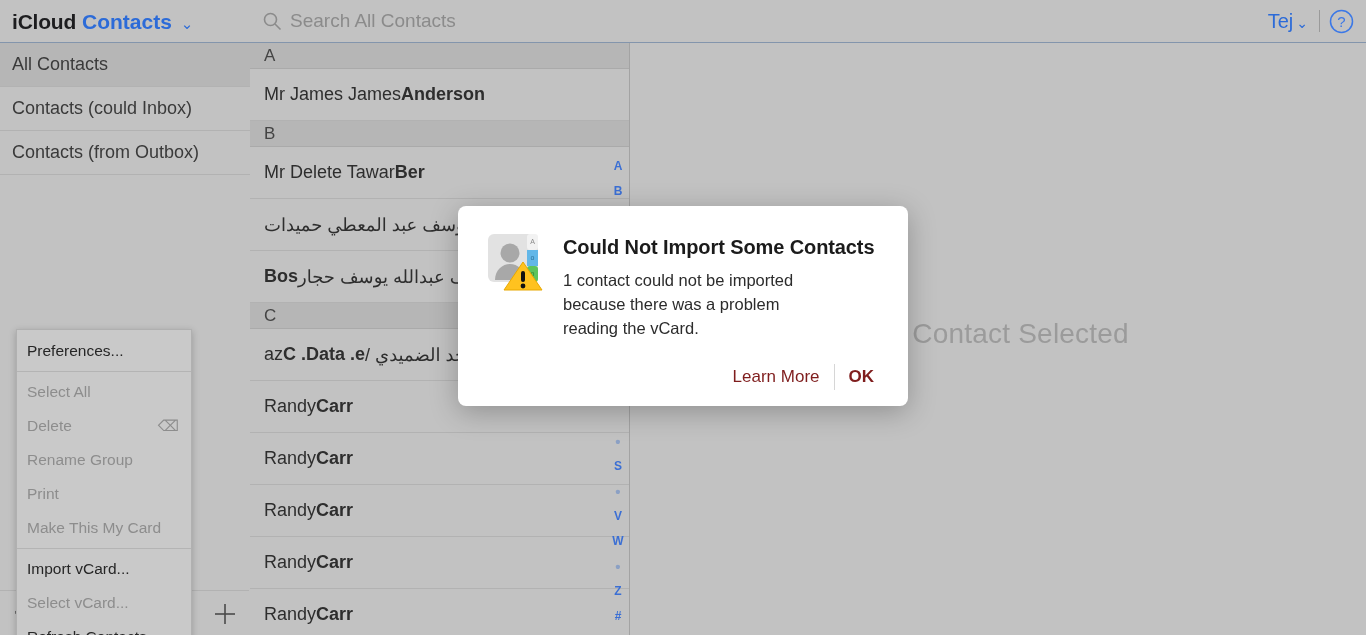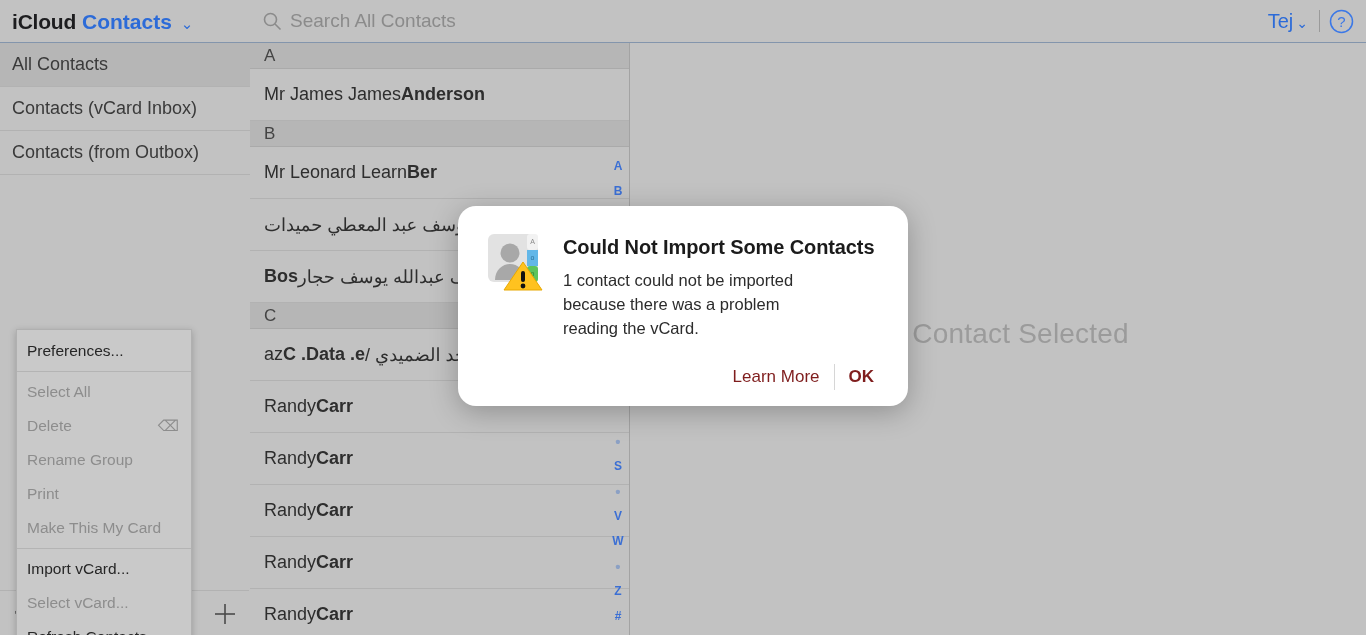--- a/index.html
+++ b/index.html
@@ -142,21 +142,21 @@
     position: relative;
   }
   .mi.disabled { color: #8d8d8d; }
   .mi .shortcut { margin-left: auto; font-size: 15px; color: #8d8d8d; }
   .mi-sep { height: 1px; background: #b4b4b4; margin: 3px 0; }
 
   
   .dialog {
     position: absolute; left: 458px; top: 206px; width: 450px; height: 200px;
     background: #ffffff;
-    border-radius: 18px;
+    border-radius: 8px;
     box-shadow: 0 6px 28px rgba(0,0,0,0.26);
     z-index: 30;
   }
   .dlg-icon { position: absolute; left: 28px; top: 24px; width: 62px; height: 62px; }
   .dlg-title {
     position: absolute; left: 105px; top: 30px; right: 20px;
     font-size: 20px; font-weight: bold; color: #1b1b1b; letter-spacing: -0.1px;
   }
   .dlg-body {
     position: absolute; left: 105px; top: 62px; width: 270px;
@@ -203,21 +203,21 @@
       <text x="12.5" y="18" text-anchor="middle" font-family="Liberation Sans, sans-serif" font-size="15" fill="#3b78e7">?</text>
     </svg>
   </div>
 
   <div class="sidebar">
     <div id="sidebar-items">
         <div class="side-item selected">
           <span>All Contacts</span>
         </div>
         <div class="side-item">
-          <span>Contacts (vCard Inbox)</span>
+          <span>Contacts (could Inbox)</span>
         </div>
         <div class="side-item">
           <span>Contacts (from Outbox)</span>
         </div>
       </div>
     <div class="side-toolbar">
       <svg class="gear-btn" viewBox="0 0 26 26">
         <g fill="none" stroke="#4a4a4a" stroke-width="1.5">
           <path d="M13 3.2 l1.6 0 0.45 2.35 a7.6 7.6 0 0 1 2.0 0.83 l1.97-1.35 1.13 1.13 -1.35 1.97 a7.6 7.6 0 0 1 0.83 2.0 l2.35 0.45 0 1.6 -2.35 0.45 a7.6 7.6 0 0 1 -0.83 2.0 l1.35 1.97 -1.13 1.13 -1.97-1.35 a7.6 7.6 0 0 1 -2.0 0.83 l-0.45 2.35 -1.6 0 -1.6 0 -0.45-2.35 a7.6 7.6 0 0 1 -2.0-0.83 l-1.97 1.35 -1.13-1.13 1.35-1.97 a7.6 7.6 0 0 1 -0.83-2.0 l-2.35-0.45 0-1.6 2.35-0.45 a7.6 7.6 0 0 1 0.83-2.0 l-1.35-1.97 1.13-1.13 1.97 1.35 a7.6 7.6 0 0 1 2.0-0.83 l0.45-2.35 z"></path>
           <circle cx="13" cy="13" r="3.1"></circle>
@@ -236,21 +236,21 @@
           <span>A</span>
         </div>
         <div class="contact-row">
           <span>Mr James James </span>
           <span class="ln">Anderson</span>
         </div>
         <div class="sec-header">
           <span>B</span>
         </div>
         <div class="contact-row">
-          <span>Mr Leonard Learn </span>
+          <span>Mr Delete Tawar </span>
           <span class="ln">Ber</span>
         </div>
         <div class="contact-row rtl">
           <span>sl نائل يوسف عبد المعطي حميدات </span>
           <span class="ln"></span>
         </div>
         <div class="contact-row rtl">
           <span>sl يوسف عبدالله يوسف حجار </span>
           <span class="ln">Bos</span>
         </div>

